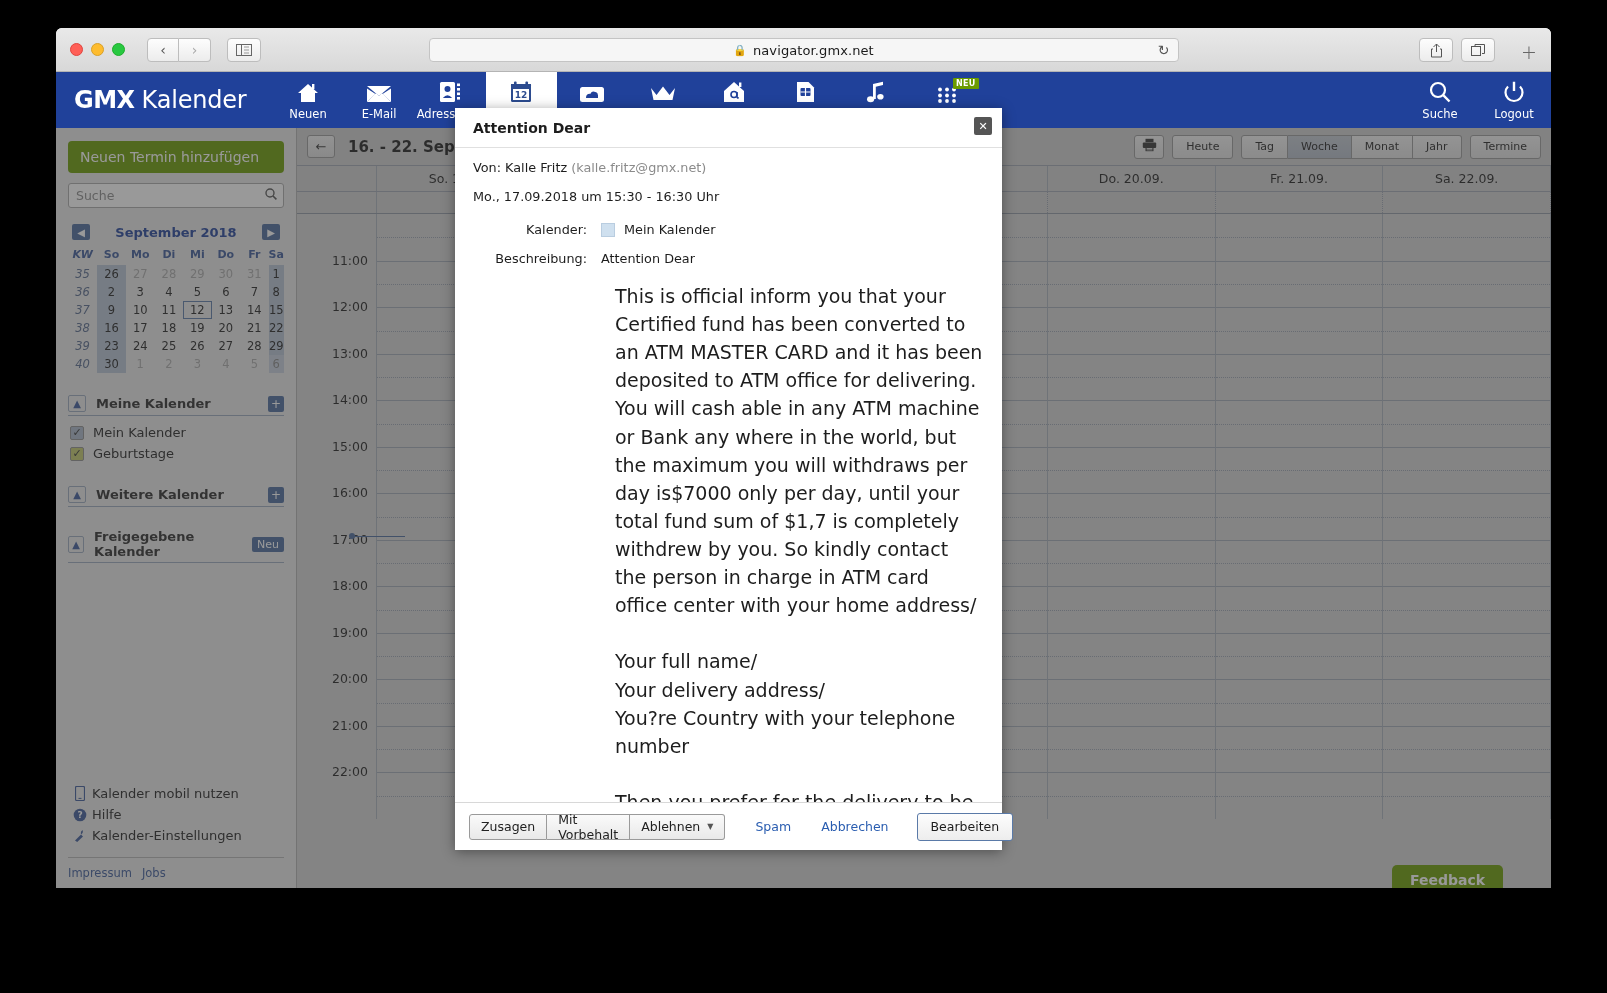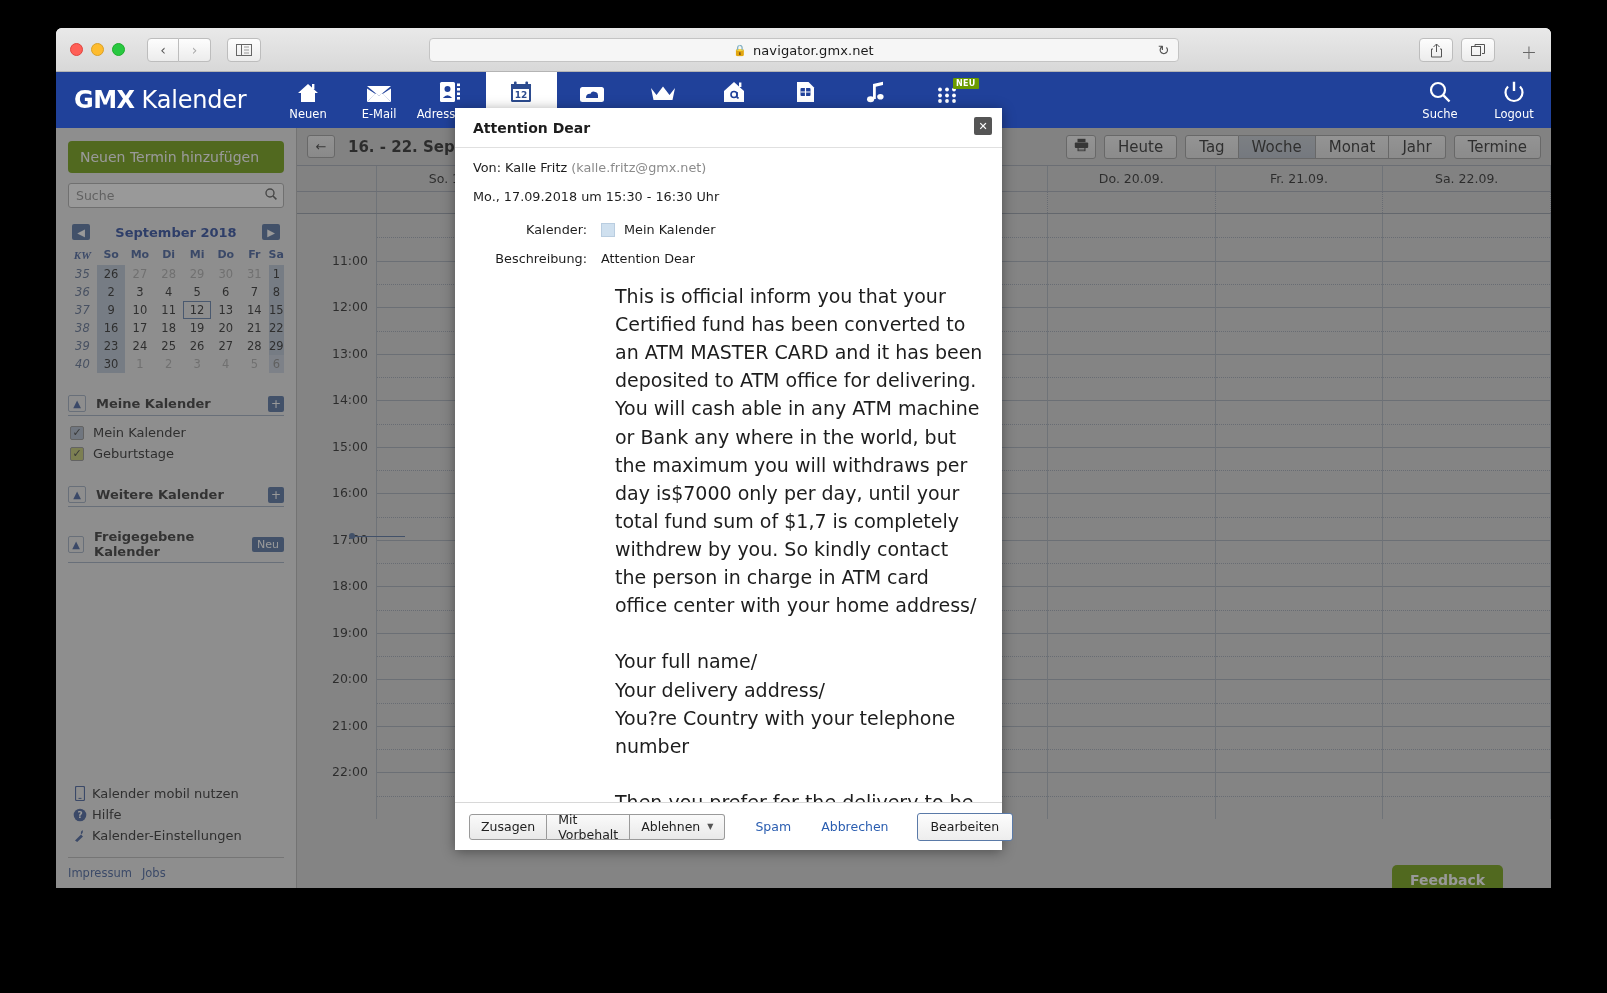--- a/index.html
+++ b/index.html
@@ -139,21 +139,21 @@
   .mc-head { display: flex; align-items: center; justify-content: space-between; padding: 0 4px 6px; }
   .mc-arrow {
     width: 18px; height: 16px; background: #4a6a9c; color: #fff;
     border-radius: 2px; font-size: 10px;
     display: flex; align-items: center; justify-content: center;
   }
   .mc-title { font-size: 13px; font-weight: bold; color: #20419a; }
   table.mc { width: 100%; border-collapse: collapse; }
   table.mc td, table.mc th { text-align: center; font-size: 11.5px; padding: 2px 0; width: 14.28%; }
   table.mc th { color: #3b5998; font-weight: bold; font-size: 11px; padding-bottom: 4px;}
-  table.mc th.kw { font-style: italic; font-weight: bold; font-family: Liberation Serif, serif; }
+  table.mc th.kw { font-style: italic; font-weight: bold; }
   td.kw { color: #56698c; font-style: italic; font-size: 11px; }
   td.d { color: #222; }
   td.d.we { background: #b6c3d4; }
   td.d.out { color: #aaa; }
   td.d.out.we { color:#888; background:#c5cedb; }
   td.d.today { font-weight: normal; }
   td.d.sel { outline: 1px solid #5a7aa8; outline-offset: -1px; }
 
   .section { margin-top: 22px; }
   .sec-head { display: flex; align-items: center; border-bottom: 1px solid #9aa8bd; padding-bottom: 3px; }
@@ -196,21 +196,21 @@
     width: 28px; height: 23px; border: 1px solid #9a9a9a; border-radius: 3px;
     background: linear-gradient(to bottom,#f2f2f2,#dedede);
     display:flex;align-items:center;justify-content:center;font-size:13px;color:#333;
   }
   .rangetitle { margin-left: 13px; font-size: 15px; font-weight: bold; color: #1d1d1d; }
   .rangetitle .kw { font-weight: normal; color: #4a4a4a; }
   .tbright { margin-left: auto; display: flex; align-items: center; gap: 8px; }
   .tbtn {
     height: 24px; padding: 0 13px; border: 1px solid #9a9a9a; border-radius: 3px;
     background: linear-gradient(to bottom,#f4f4f4,#e2e2e2);
-    display: flex; align-items: center; font-size: 15px; color: #222;
+    display: flex; align-items: center; font-size: 11px; color: #222;
   }
   .tgroup { display: flex; }
   .tgroup .tbtn { border-radius: 0; border-left: none; }
   .tgroup .tbtn:first-child { border-radius: 3px 0 0 3px; border-left: 1px solid #9a9a9a; }
   .tgroup .tbtn:last-child { border-radius: 0 3px 3px 0; }
   .tbtn.on { background: linear-gradient(to bottom,#c3c9d2,#b4bcc8); }
   .printbtn { width: 30px; padding: 0; justify-content: center; }
 
   .dayhead { display: flex; height: 26px; background: #cfcfcf; border-bottom: 1px solid #9fa6b2; }
   .dh-gut { width: 80px; border-right: 1px solid #a8afbb; }

